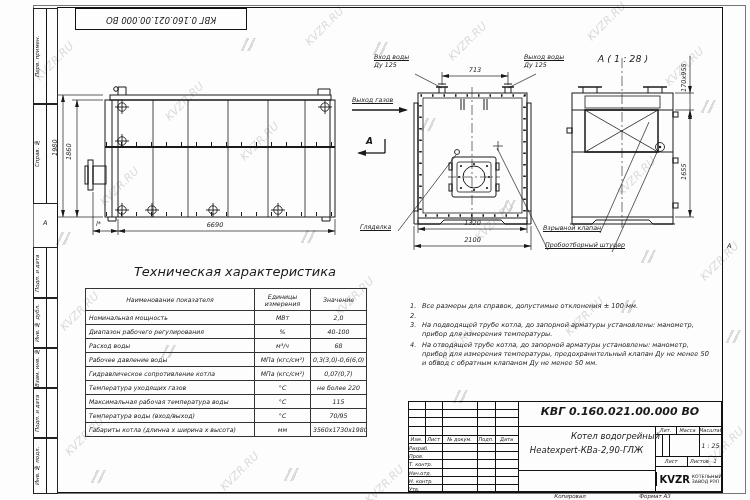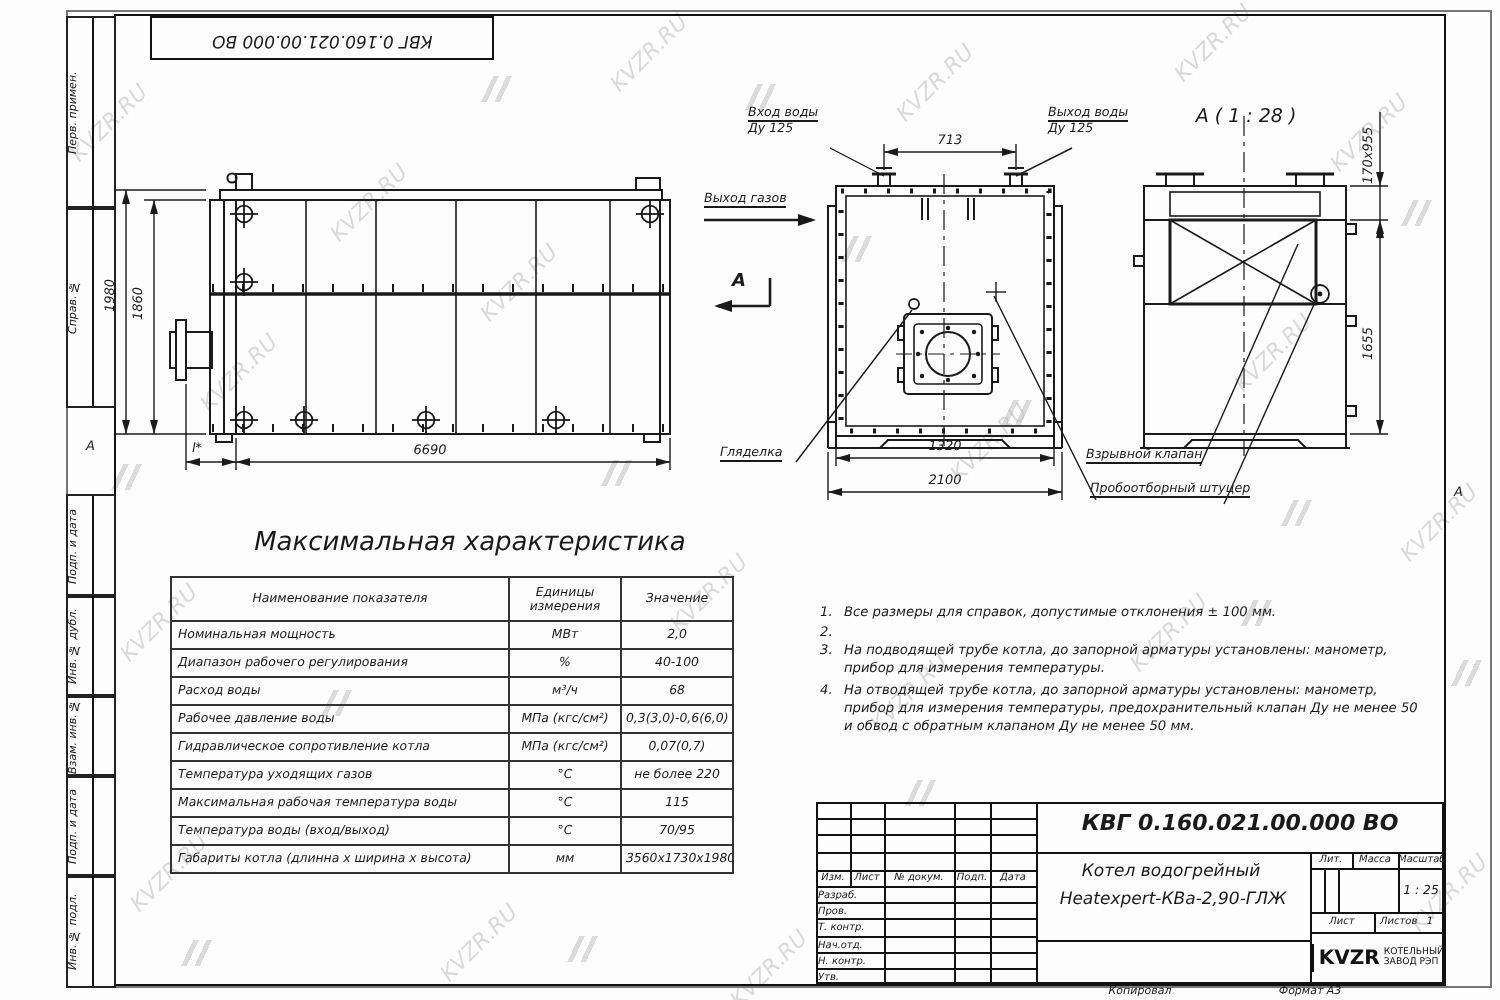--- a/index.html
+++ b/index.html
@@ -324,21 +324,21 @@
 <div class="abs t dim c" style="left:450px;top:220px;width:45px">1320</div>
 <div class="abs t dim c" style="left:450px;top:237px;width:45px">2100</div>
 <div class="abs t lbl under" style="left:360px;top:223px">Гляделка</div>
 
 <div class="abs t c" style="left:588px;top:54px;width:70px;font-size:9.5px">А ( 1 : 28 )</div>
 <div class="abs t rot90 dim" style="left:681px;top:92px">170х955</div>
 <div class="abs t rot90 dim" style="left:681px;top:180px">1655</div>
 <div class="abs t lbl under" style="left:543px;top:224px">Взрывной клапан</div>
 <div class="abs t lbl under" style="left:545px;top:241px">Пробоотборный штуцер</div>
 
-<div class="abs t c" style="left:110px;top:265px;width:250px;font-size:13px">Максимальная характеристика</div>
+<div class="abs t c" style="left:110px;top:265px;width:250px;font-size:13px">Техническая характеристика</div>
 <table class="spec abs" style="left:85px;top:288px">
   <colgroup>
       <col style="width:169px">
       <col style="width:56px">
       <col style="width:56px">
     </colgroup>
   <tbody>
       <tr>
     <th>Наименование показателя</th>
     <th>Единицы измерения</th>
@@ -446,21 +446,21 @@
 <div class="abs cellt" style="left:495px;top:436px;width:23px">Дата</div>
 
 <div class="abs cellt" style="left:409px;top:444.5px;width:33px;text-align:left">Разраб.</div>
 <div class="abs cellt" style="left:409px;top:452.5px;width:33px;text-align:left">Пров.</div>
 <div class="abs cellt" style="left:409px;top:460.5px;width:33px;text-align:left">Т. контр.</div>
 <div class="abs cellt" style="left:409px;top:469.5px;width:33px;text-align:left">Нач.отд.</div>
 <div class="abs cellt" style="left:409px;top:477.5px;width:33px;text-align:left">Н. контр.</div>
 <div class="abs cellt" style="left:409px;top:485.5px;width:33px;text-align:left">Утв.</div>
 
 <div class="abs t c" style="left:518px;top:406px;width:204px;font-size:11px;font-weight:bold">КВГ 0.160.021.00.000 ВО</div>
-<div class="abs t c" style="left:517px;top:432px;width:137px;font-size:8.5px">Котел водогрейный</div>
+<div class="abs t c" style="left:547px;top:432px;width:137px;font-size:8.5px">Котел водогрейный</div>
 <div class="abs t c" style="left:518px;top:446px;width:137px;font-size:8.5px">Heatexpert-КВа-2,90-ГЛЖ</div>
 
 <div class="abs cellt" style="left:655px;top:427px;width:21px">Лит.</div>
 <div class="abs cellt" style="left:676px;top:427px;width:23px">Масса</div>
 <div class="abs cellt" style="left:699px;top:427px;width:23px">Масштаб</div>
 <div class="abs cellt" style="left:699px;top:442px;width:23px;font-size:6.2px">1 : 25</div>
 
 <div class="abs cellt" style="left:655px;top:458px;width:32px">Лист</div>
 <div class="abs cellt" style="left:688px;top:458px;width:22px;text-align:left;padding-left:2px">Листов</div>
 <div class="abs cellt" style="left:710px;top:458px;width:10px">1</div>

